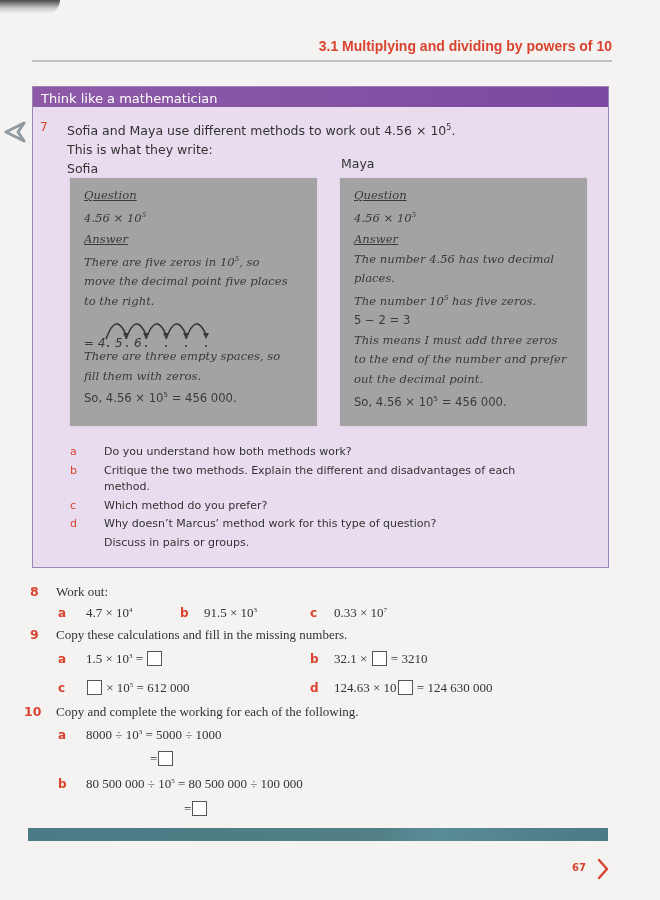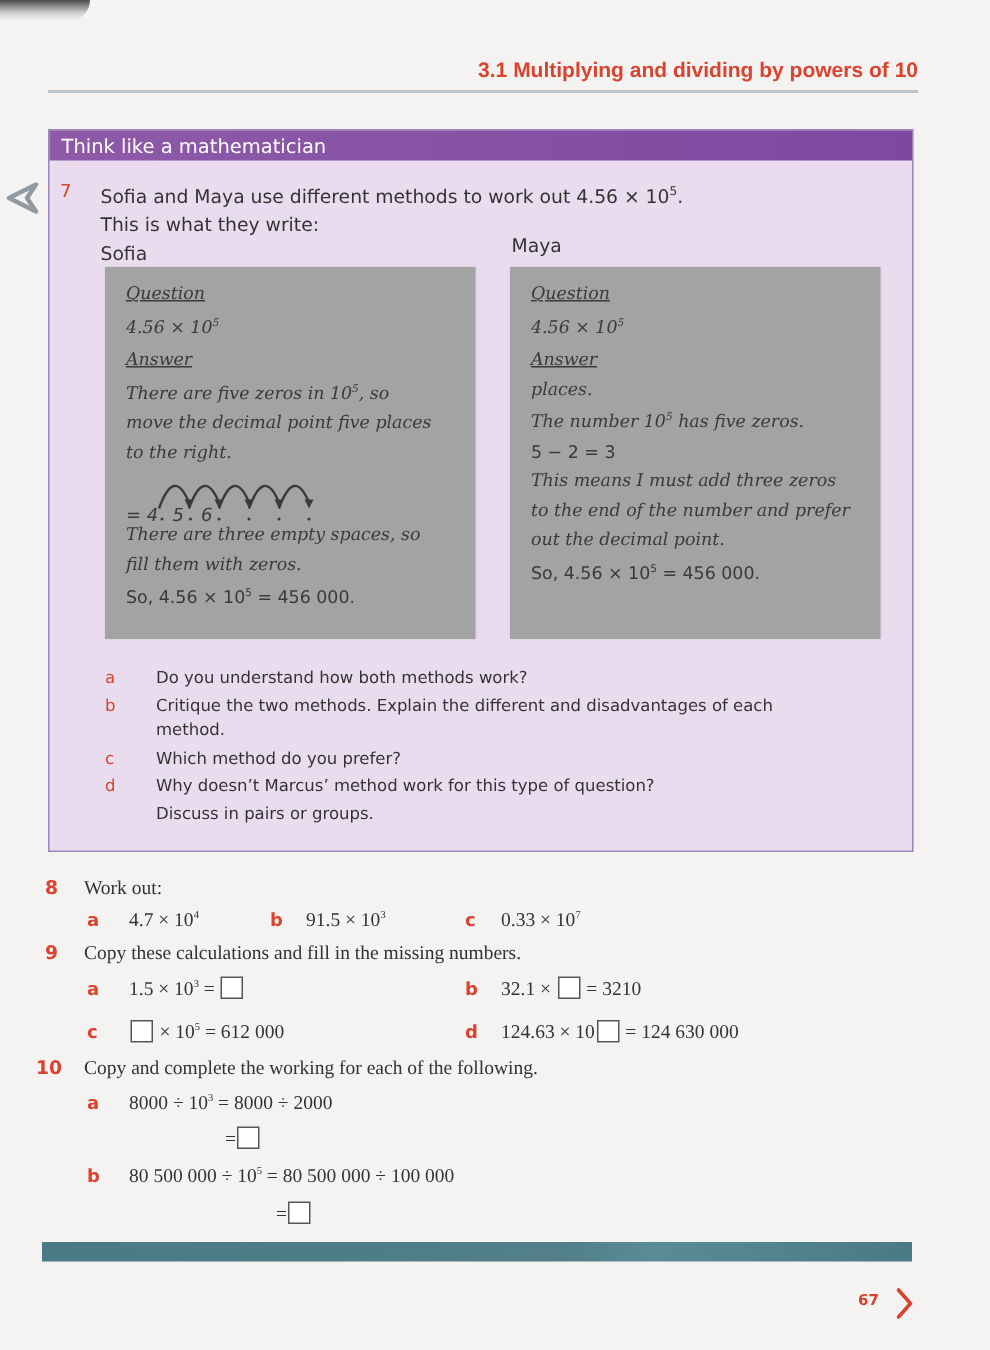--- a/index.html
+++ b/index.html
@@ -142,20 +142,21 @@
     <div>fill them with zeros.</div>
     <div style="font-style:normal; font-family:'DejaVu Sans', sans-serif;"><span>So, 4.56 × 10</span><sup>5</sup><span> = 456 000.</span></div>
   </div>
 </div>
 
 <div class="card" style="left:340px; top:178px; width:247px; height:248px;">
   <div class="card-inner">
     <div class="u">Question</div>
     <div><span>4.56 × 10</span><sup>5</sup></div>
     <div class="u" style="margin-top:2px;">Answer</div>
+    <div>The number 4.56 has two decimal</div>
     <div>places.</div>
     <div><span>The number 10</span><sup>5</sup><span> has five zeros.</span></div>
     <div style="font-style:normal; font-family:'DejaVu Sans', sans-serif;">5 − 2 = 3</div>
     <div>This means I must add three zeros</div>
     <div>to the end of the number and prefer</div>
     <div>out the decimal point.</div>
     <div style="font-style:normal; font-family:'DejaVu Sans', sans-serif;"><span>So, 4.56 × 10</span><sup>5</sup><span> = 456 000.</span></div>
   </div>
 </div>
 
@@ -169,21 +170,21 @@
 <div class="ex" style="left:180px; top:605px;"><span class="lt" style="width:24px;">b</span><span>91.5 × 10</span><sup>3</sup></div>
 <div class="ex" style="left:310px; top:605px;"><span class="lt" style="width:24px;">c</span><span>0.33 × 10</span><sup>7</sup></div>
 
 <div class="ex" style="left:30px; top:627px;"><span class="qn" style="width:26px;">9</span><span>Copy these calculations and fill in the missing numbers.</span></div>
 <div class="ex" style="left:58px; top:651px;"><span class="lt" style="width:28px;">a</span><span>1.5 × 10</span><sup>3</sup><span> = </span><span class="blank"></span></div>
 <div class="ex" style="left:310px; top:651px;"><span class="lt" style="width:24px;">b</span><span>32.1 × </span><span class="blank"></span><span> = 3210</span></div>
 <div class="ex" style="left:58px; top:680px;"><span class="lt" style="width:28px;">c</span><span class="blank"></span><span> × 10</span><sup>5</sup><span> = 612 000</span></div>
 <div class="ex" style="left:310px; top:680px;"><span class="lt" style="width:24px;">d</span><span>124.63 × 10</span><span class="blank"></span><span> = 124 630 000</span></div>
 
 <div class="ex" style="left:24px; top:704px;"><span class="qn" style="width:32px;">10</span><span>Copy and complete the working for each of the following.</span></div>
-<div class="ex" style="left:58px; top:727px;"><span class="lt" style="width:28px;">a</span><span>8000 ÷ 10</span><sup>3</sup><span> = 8000 ÷ 2000</span></div>
+<div class="ex" style="left:58px; top:727px;"><span class="lt" style="width:28px;">a</span><span>8000 ÷ 10</span><sup>3</sup><span> = 5000 ÷ 1000</span></div>
 <div class="ex" style="left:150px; top:751px;"><span>=</span><span class="blank"></span></div>
 <div class="ex" style="left:58px; top:776px;"><span class="lt" style="width:28px;">b</span><span>80 500 000 ÷ 10</span><sup>5</sup><span> = 80 500 000 ÷ 100 000</span></div>
 <div class="ex" style="left:184px; top:801px;"><span>=</span><span class="blank"></span></div>
 
 <div class="footer-bar"></div>
 <div class="page-num">67</div>
 <svg class="next-chevron" width="14" height="22" viewBox="0 0 14 22">
   <path d="M3 2 L11 11 L3 20" fill="none" stroke="#d9432f" stroke-width="2.4" stroke-linecap="round" stroke-linejoin="round"></path>
 </svg>
 

